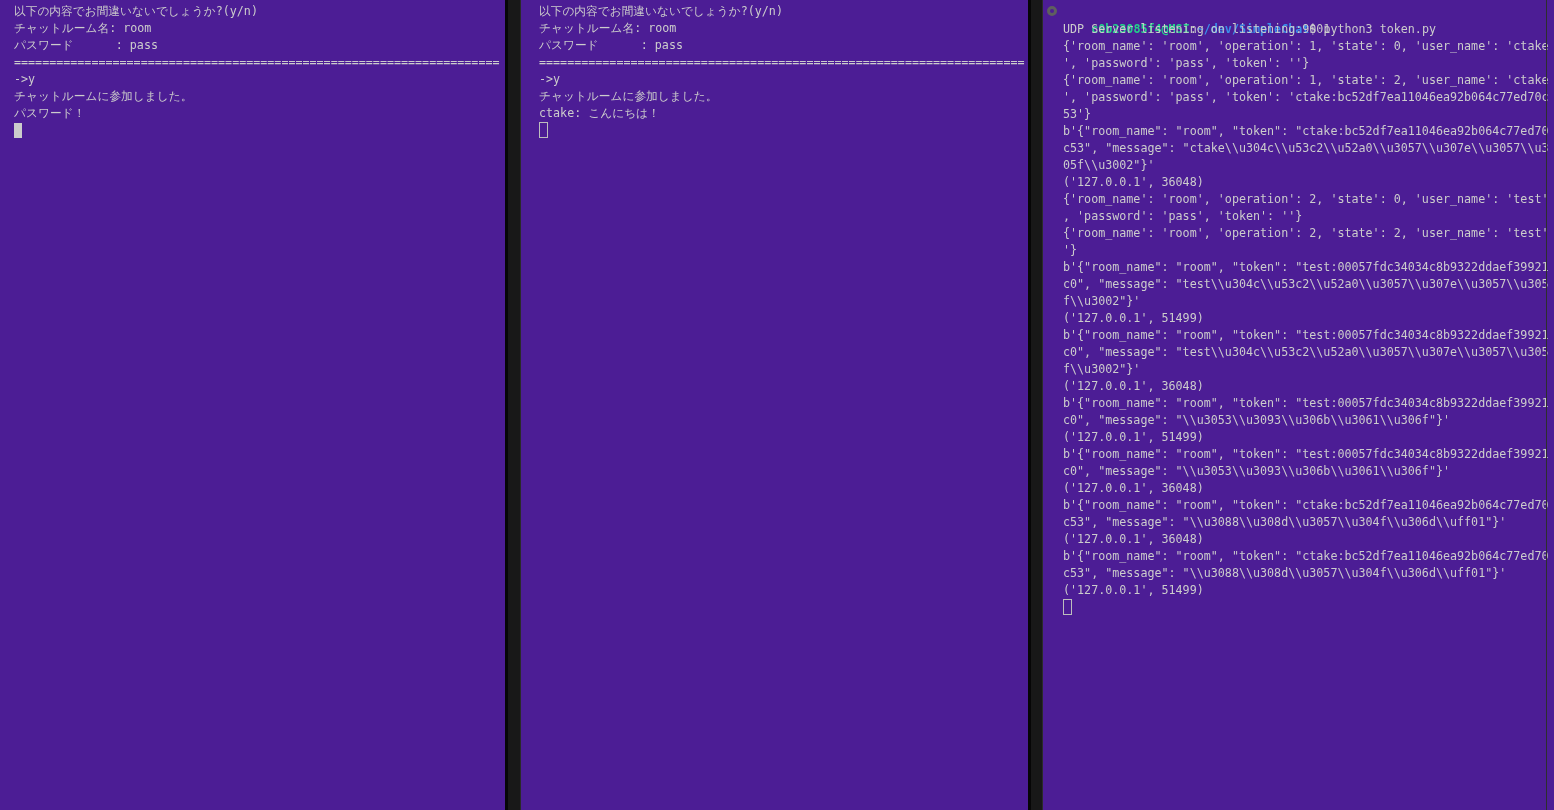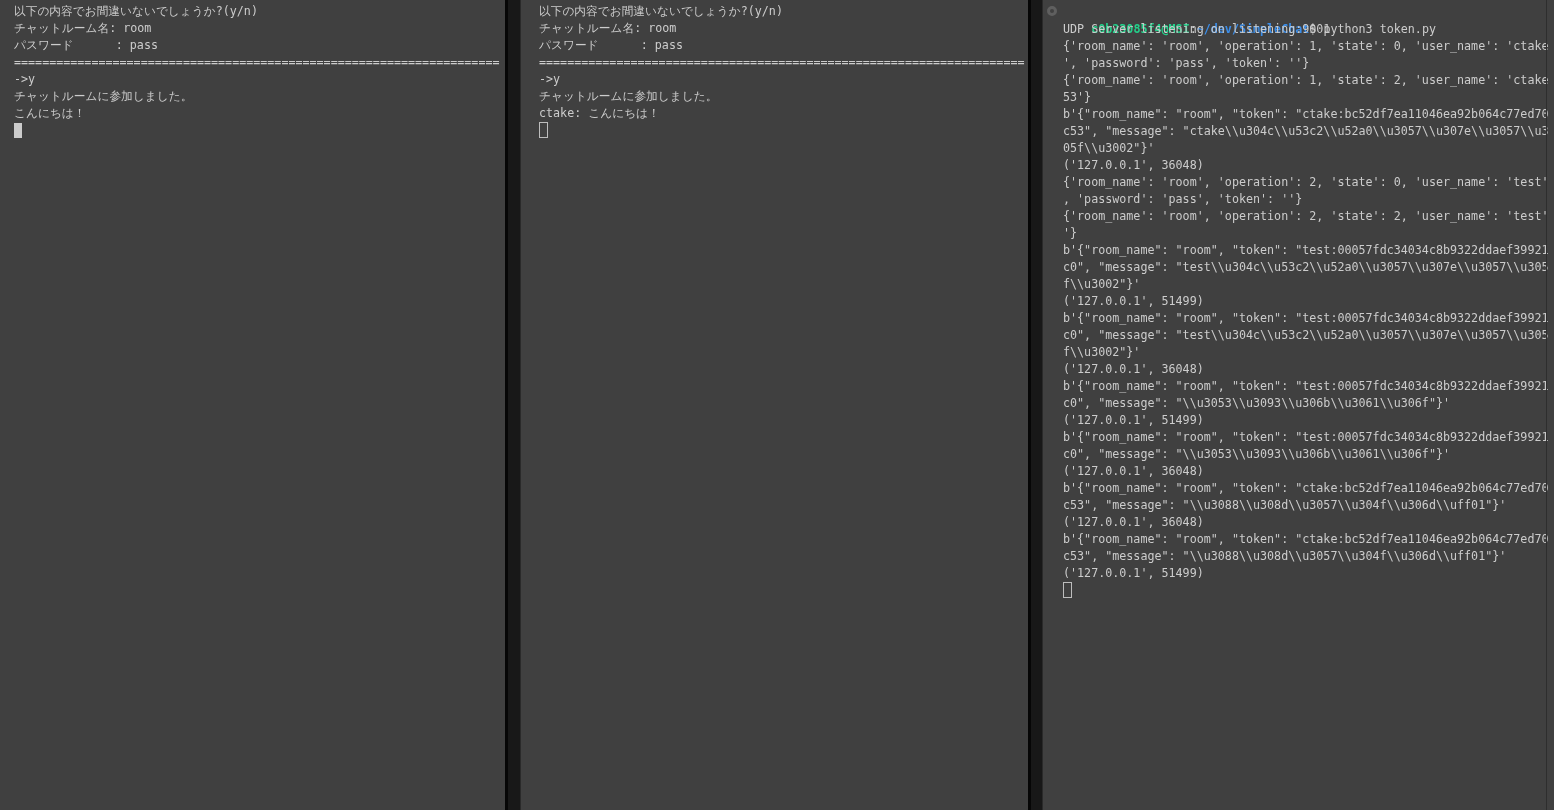--- a/index.html
+++ b/index.html
@@ -6,21 +6,21 @@
   html, body {
     width: 1554px; height: 810px;
     background: #181818;
     overflow: hidden;
     font-family: "DejaVu Sans Mono", monospace;
     font-size: 11.7px;
     color: #cccccc;
   }
   .pane {
     position: absolute; top: 0; height: 810px;
-    background: #404040; overflow: hidden;
+    background: #4c1d95; overflow: hidden;
   }
   #pane-client1 { left: 0; width: 505px; padding: 3px 0 0 14px; }
   #pane-client2 { left: 521px; width: 507px; padding: 3px 0 0 18px; }
   #pane-server  { left: 1043px; width: 511px; padding: 4px 0 0 20px; }
   .sash-dark {
     position: absolute; top: 0; height: 810px; width: 3px;
     background: #060606;
   }
   .sash-light {
     position: absolute; top: 0; height: 810px; width: 1px;
@@ -57,21 +57,21 @@
 <body>
 
 <div class="pane" id="pane-client1">
   <div>
       <div class="line">以下の内容でお間違いないでしょうか?(y/n)</div>
       <div class="line">チャットルーム名: room</div>
       <div class="line">パスワード      : pass</div>
       <div class="line">=====================================================================</div>
       <div class="line">-&gt;y</div>
       <div class="line">チャットルームに参加しました。</div>
-      <div class="line">こんにちは！</div>
+      <div class="line">パスワード！</div>
     </div>
   <div class="cursor-filled"></div>
 </div>
 
 <div class="sash-dark" id="sash1-dark"></div>
 <div class="sash-light" id="sash1-light"></div>
 
 <div class="pane" id="pane-client2">
   <div>
       <div class="line">以下の内容でお間違いないでしょうか?(y/n)</div>
@@ -90,20 +90,21 @@
 
 <div class="pane" id="pane-server">
   <div class="line">
     <span class="prompt-user">c0b23085f4@MSI</span><span>:</span><span class="prompt-path">~/dev/SimpleChat</span><span>$ python3 token.py</span>
   </div>
   <div>
       <div class="line">UDP Server listening on listening:9001</div>
       <div class="line">{'room_name': 'room', 'operation': 1, 'state': 0, 'user_name': 'ctake</div>
       <div class="line">', 'password': 'pass', 'token': ''}</div>
       <div class="line">{'room_name': 'room', 'operation': 1, 'state': 2, 'user_name': 'ctake</div>
+      <div class="line">', 'password': 'pass', 'token': 'ctake:bc52df7ea11046ea92b064c77ed70c</div>
       <div class="line">53'}</div>
       <div class="line">b'{"room_name": "room", "token": "ctake:bc52df7ea11046ea92b064c77ed70</div>
       <div class="line">c53", "message": "ctake\\u304c\\u53c2\\u52a0\\u3057\\u307e\\u3057\\u3</div>
       <div class="line">05f\\u3002"}'</div>
       <div class="line">('127.0.0.1', 36048)</div>
       <div class="line">{'room_name': 'room', 'operation': 2, 'state': 0, 'user_name': 'test'</div>
       <div class="line">, 'password': 'pass', 'token': ''}</div>
       <div class="line">{'room_name': 'room', 'operation': 2, 'state': 2, 'user_name': 'test'</div>
       <div class="line">'}</div>
       <div class="line">b'{"room_name": "room", "token": "test:00057fdc34034c8b9322ddaef39921</div>

